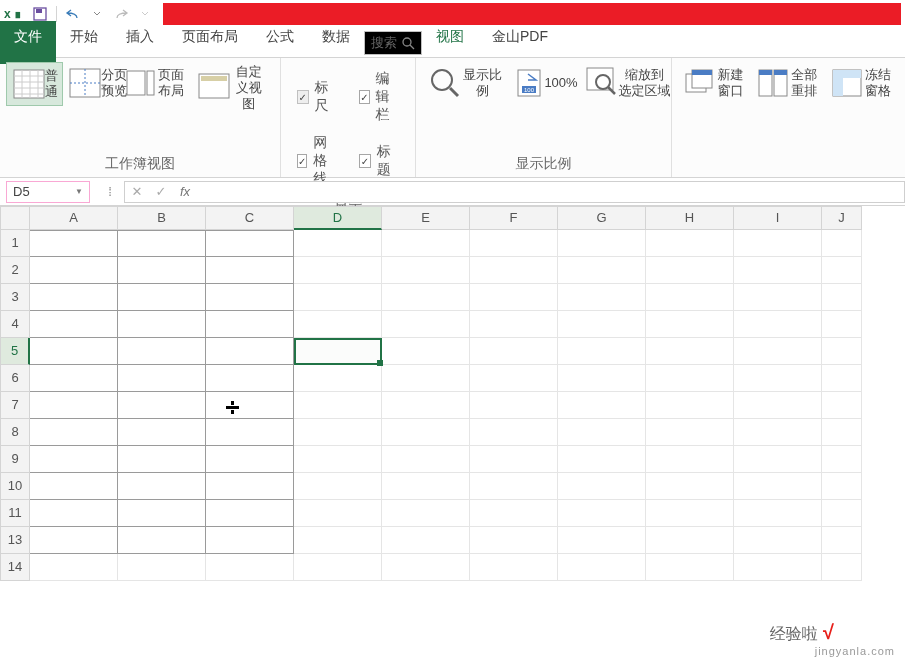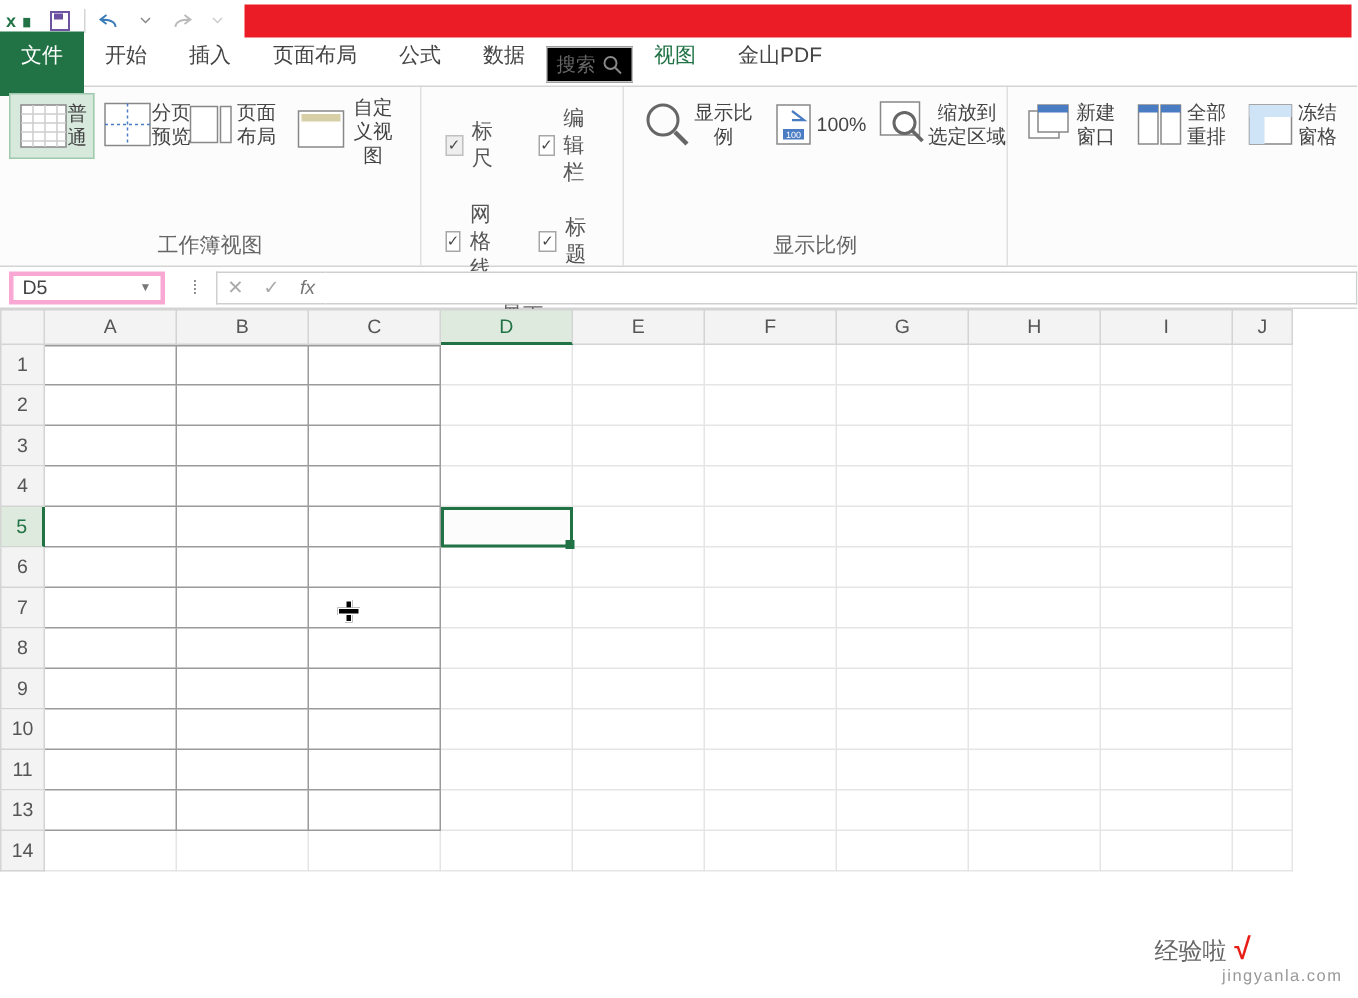--- a/index.html
+++ b/index.html
@@ -25,21 +25,21 @@
     .rbtn { display:flex; flex-direction:row; align-items:center; justify-content:space-between; padding:2px 6px; min-width:48px; cursor:pointer; font-size:13px; color:#444; }
     .rbtn .ic { width:36px; height:38px; display:flex; align-items:center; justify-content:center; }
     .rbtn .lbl { text-align:center; line-height:16px; }
     .rbtn.active { background:#d7e8dc; border:1px solid #9fc9ac; }
     .chkgrid { display:grid; grid-template-columns:auto auto; gap:10px 22px; padding:8px 10px; font-size:14px; color:#555; }
     .chk { display:flex; align-items:center; gap:6px; }
     .chk .box { width:14px; height:14px; border:1px solid #a6a6a6; display:flex; align-items:center; justify-content:center; font-size:10px; color:#444; background:#fff;}
     .chk.dis .box { background:#eee; border-color:#c0c0c0;}
 
     .namebox-row { height:28px; border-bottom:1px solid #d4d4d4; display:flex; align-items:center; font-size:13px; color:#444; }
-    .namebox { width:104px; height:22px; border:3px solid #f9a8d4; margin:0 6px; display:flex; align-items:center; padding:0 6px; justify-content:space-between;}
+    .namebox { width:84px; height:22px; border:1px solid #f9a8d4; margin:0 6px; display:flex; align-items:center; padding:0 6px; justify-content:space-between;}
     .namebox .dd{ font-size:8px; color:#777;}
     .extra { width:28px; text-align:center; color:#888;}
     .fx-btns { display:flex; align-items:center; border:1px solid #cfcfcf; border-right:none; height:22px;}
     .fx-btns span { width:24px; text-align:center; color:#aaa; }
     .fx-input { flex:1; height:22px; border:1px solid #cfcfcf; border-left:none; }
 
     .sheet { position:relative; }
     .colhdr { display:flex; height:24px; }
     .corner { width:30px; border:1px solid #d4d4d4; background:#f3f3f3; }
     .ch { width:88px; border:1px solid #d4d4d4; border-left:none; background:#f3f3f3; text-align:center; font-size:13px; color:#555; line-height:22px;}

